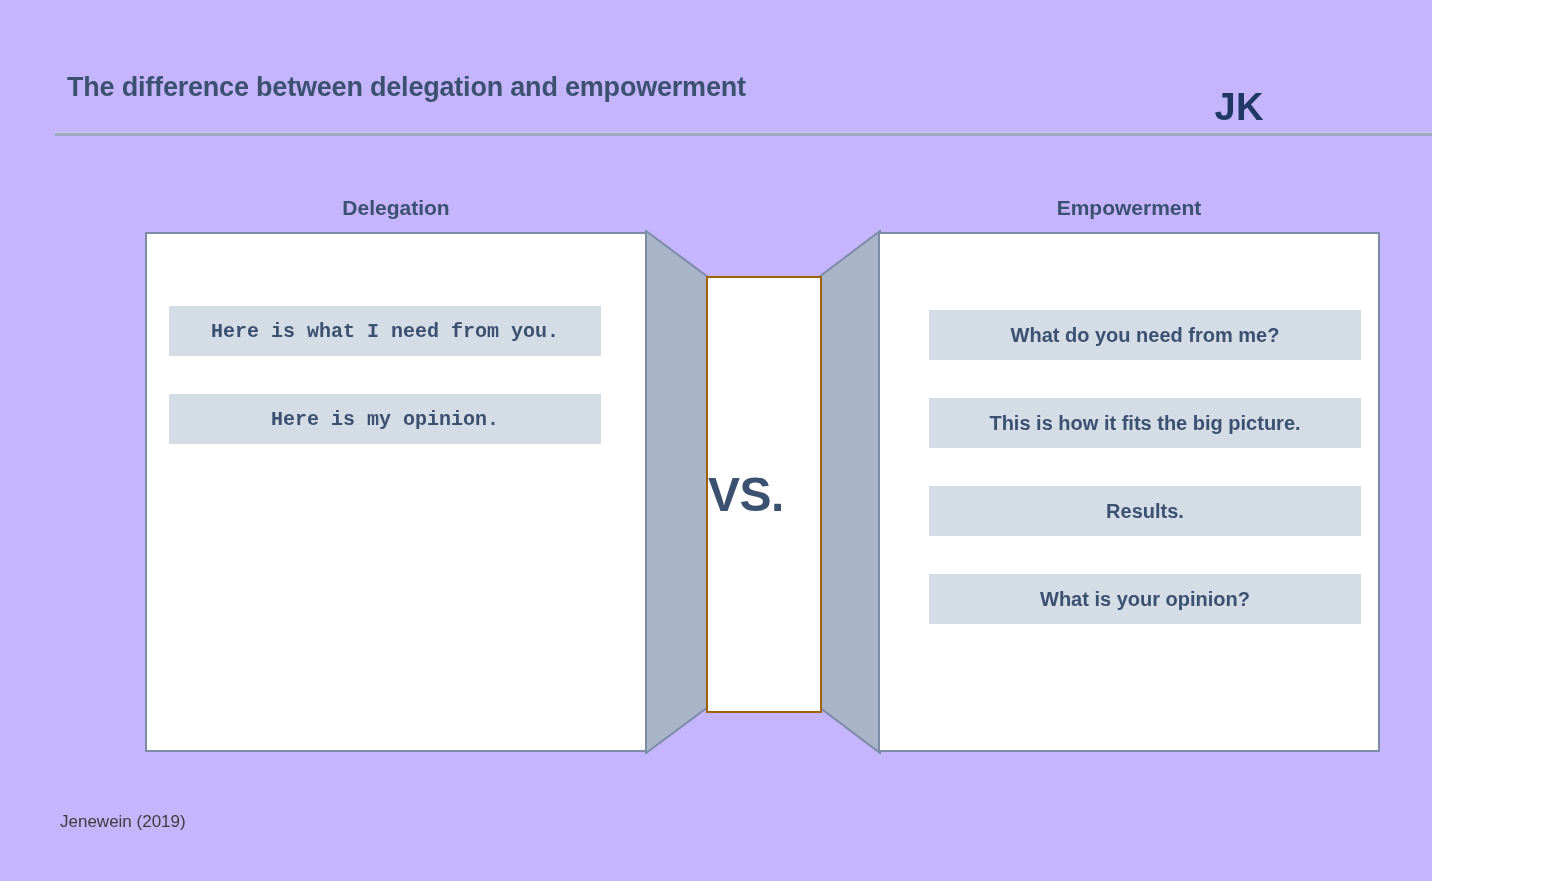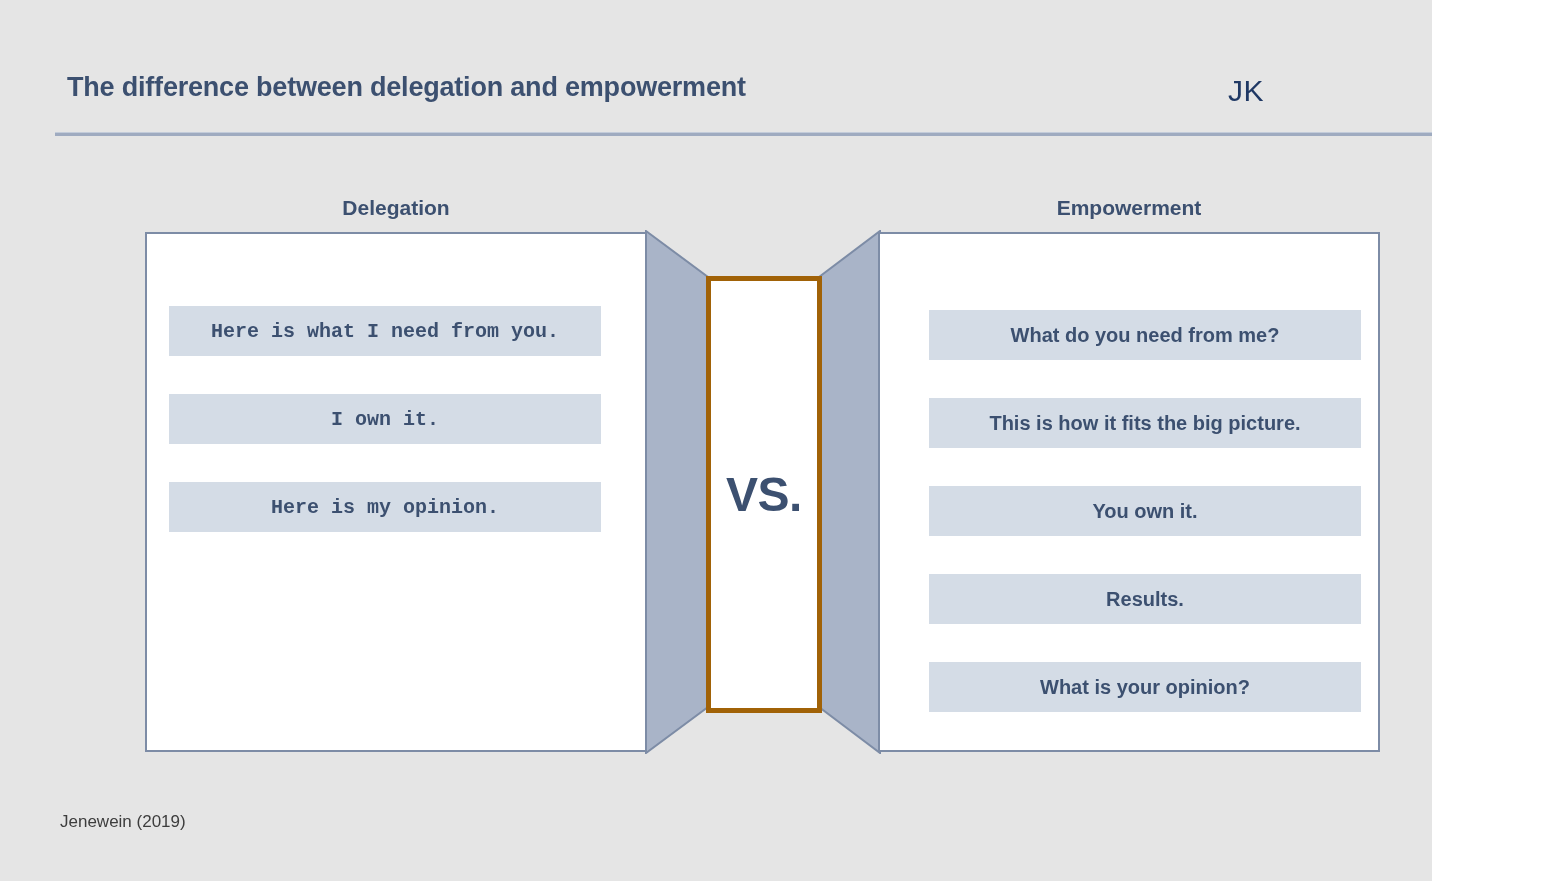--- a/index.html
+++ b/index.html
@@ -7,41 +7,41 @@
     padding: 0;
     background: #ffffff;
   }
   body {
     font-family: "Liberation Sans", sans-serif;
   }
   #slide {
     position: relative;
     width: 1432px;
     height: 881px;
-    background: #e5e5e5;
+    background: #c4b5fd;
     overflow: hidden;
   }
 
   
   .slide-title {
     position: absolute;
     left: 67px;
     top: 72px;
     font-size: 27px;
     font-weight: bold;
     color: #3c5070;
     letter-spacing: -0.2px;
     white-space: nowrap;
   }
   .logo {
     position: absolute;
     right: 168px;
-    top: 74px;
-    font-size: 30px;
-    font-weight: normal;
+    top: 86px;
+    font-size: 38px;
+    font-weight: bold;
     color: #1f3864;
     letter-spacing: 0.5px;
   }
   .header-rule {
     position: absolute;
     left: 55px;
     top: 132px;
     width: 1437px;
     height: 3px;
     background: #9fabc0;
@@ -82,26 +82,26 @@
   .connector svg { display: block; }
 
   
   .vs-box {
     position: absolute;
     left: 706px;
     top: 276px;
     width: 116px;
     height: 437px;
     background: #ffffff;
-    border: 5px solid #a16207;
+    border: 2px solid #a16207;
     box-sizing: border-box;
     z-index: 4;
     display: flex;
     align-items: center;
-    justify-content: center;
+    justify-content: flex-start;
   }
   .vs-label {
     font-size: 48px;
     font-weight: bold;
     color: #3c5070;
     letter-spacing: -0.5px;
   }
 
   
   .bands {
@@ -165,36 +165,30 @@
 
   <div class="vs-box">
     <span class="vs-label">VS.</span>
   </div>
 
   <div class="bands left">
     <div class="band">
       <span class="band-text">Here is what I need from you.</span>
     </div>
     <div class="band">
-      <span class="band-text">I own it.</span>
-    </div>
-    <div class="band">
       <span class="band-text">Here is my opinion.</span>
     </div>
   </div>
 
   <div class="bands right">
     <div class="band">
       <span class="band-text">What do you need from me?</span>
     </div>
     <div class="band">
       <span class="band-text">This is how it fits the big picture.</span>
-    </div>
-    <div class="band">
-      <span class="band-text">You own it.</span>
     </div>
     <div class="band">
       <span class="band-text">Results.</span>
     </div>
     <div class="band">
       <span class="band-text">What is your opinion?</span>
     </div>
   </div>
 
   <div class="citation">Jenewein  (2019)</div>

